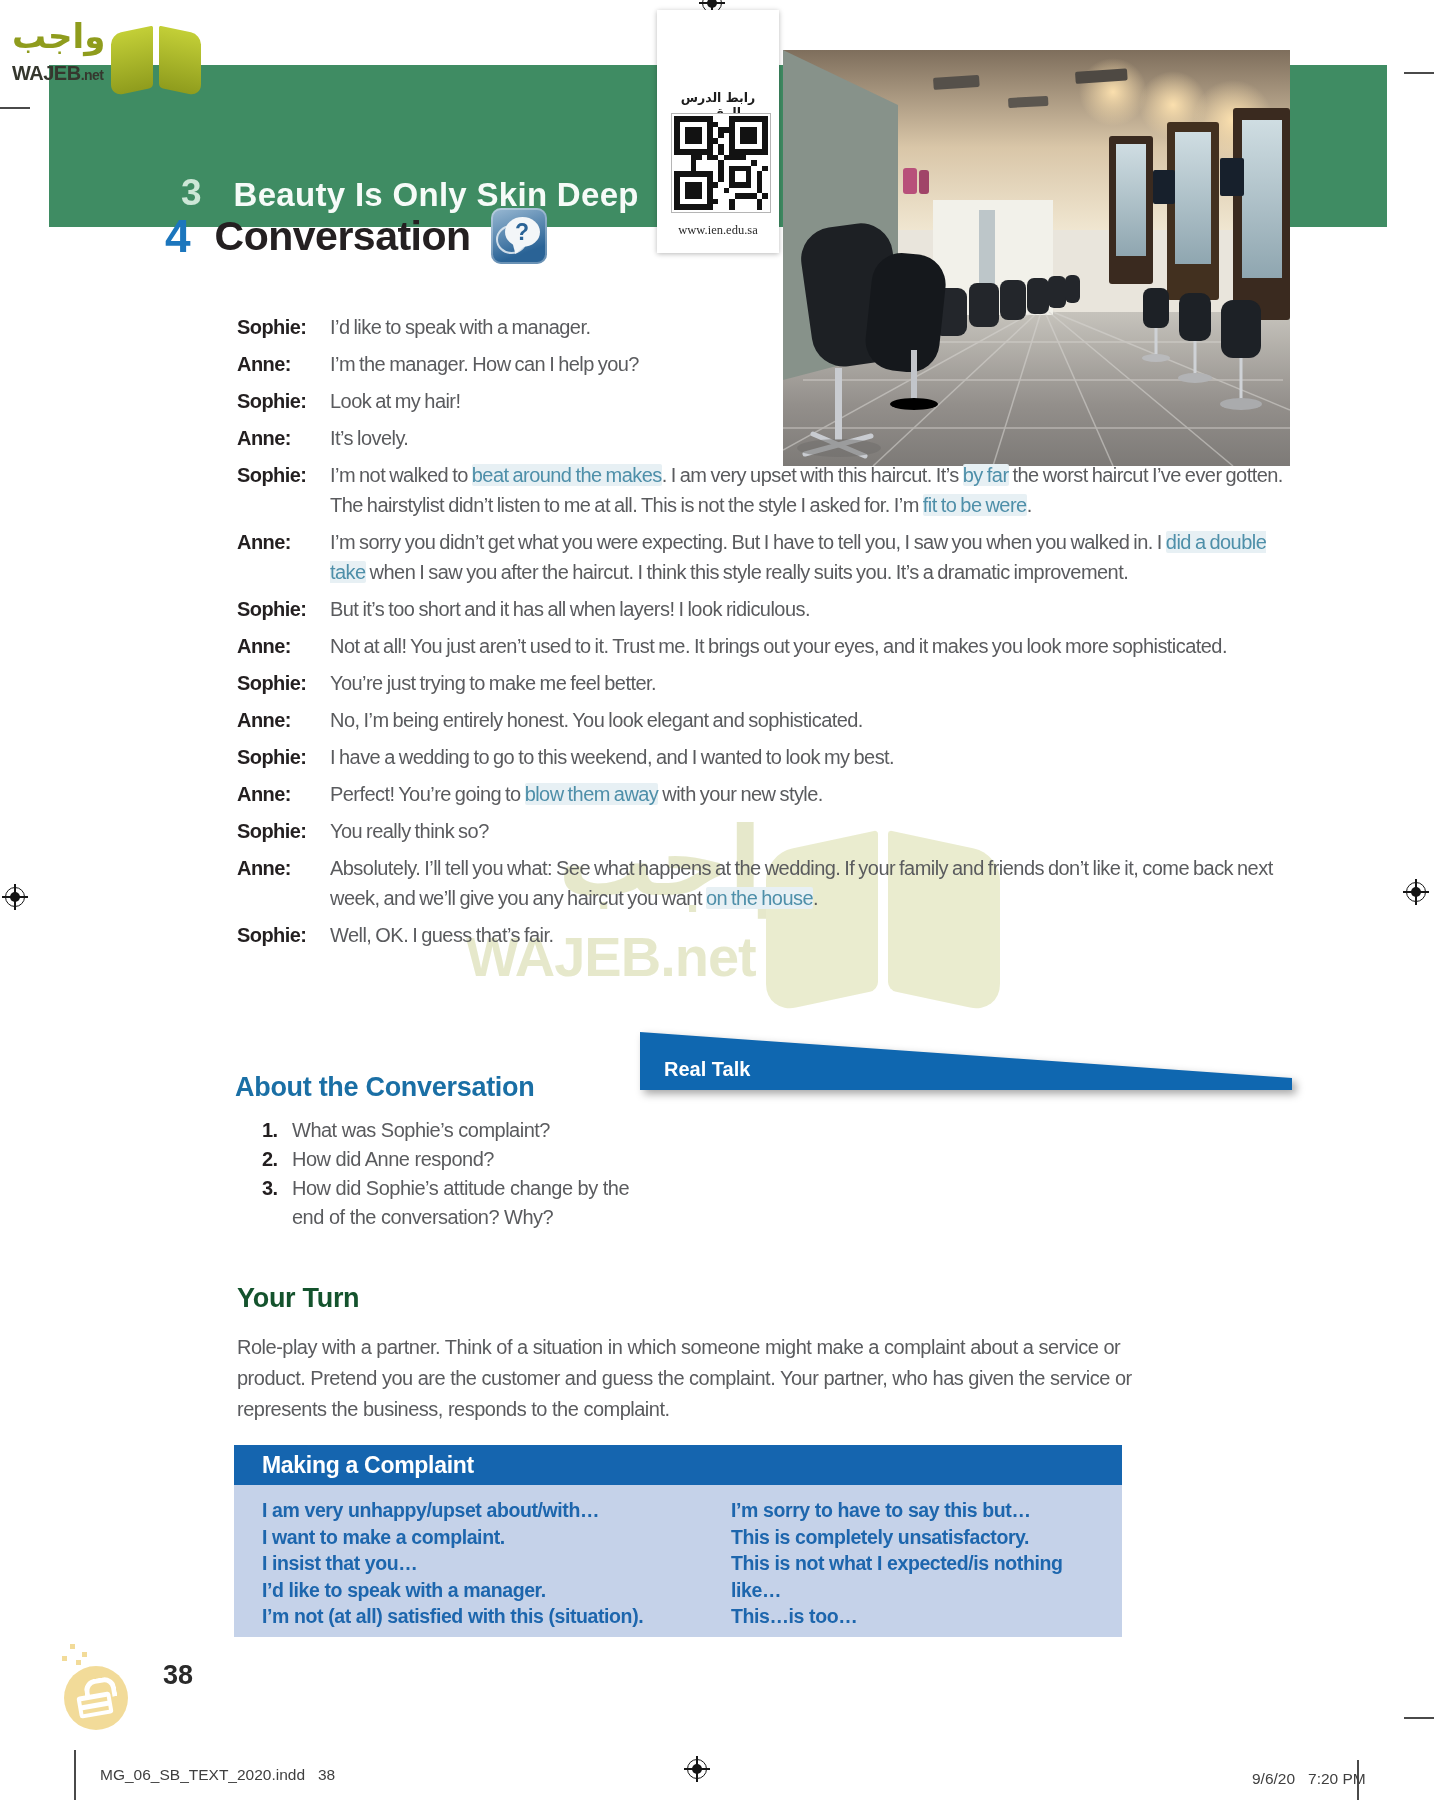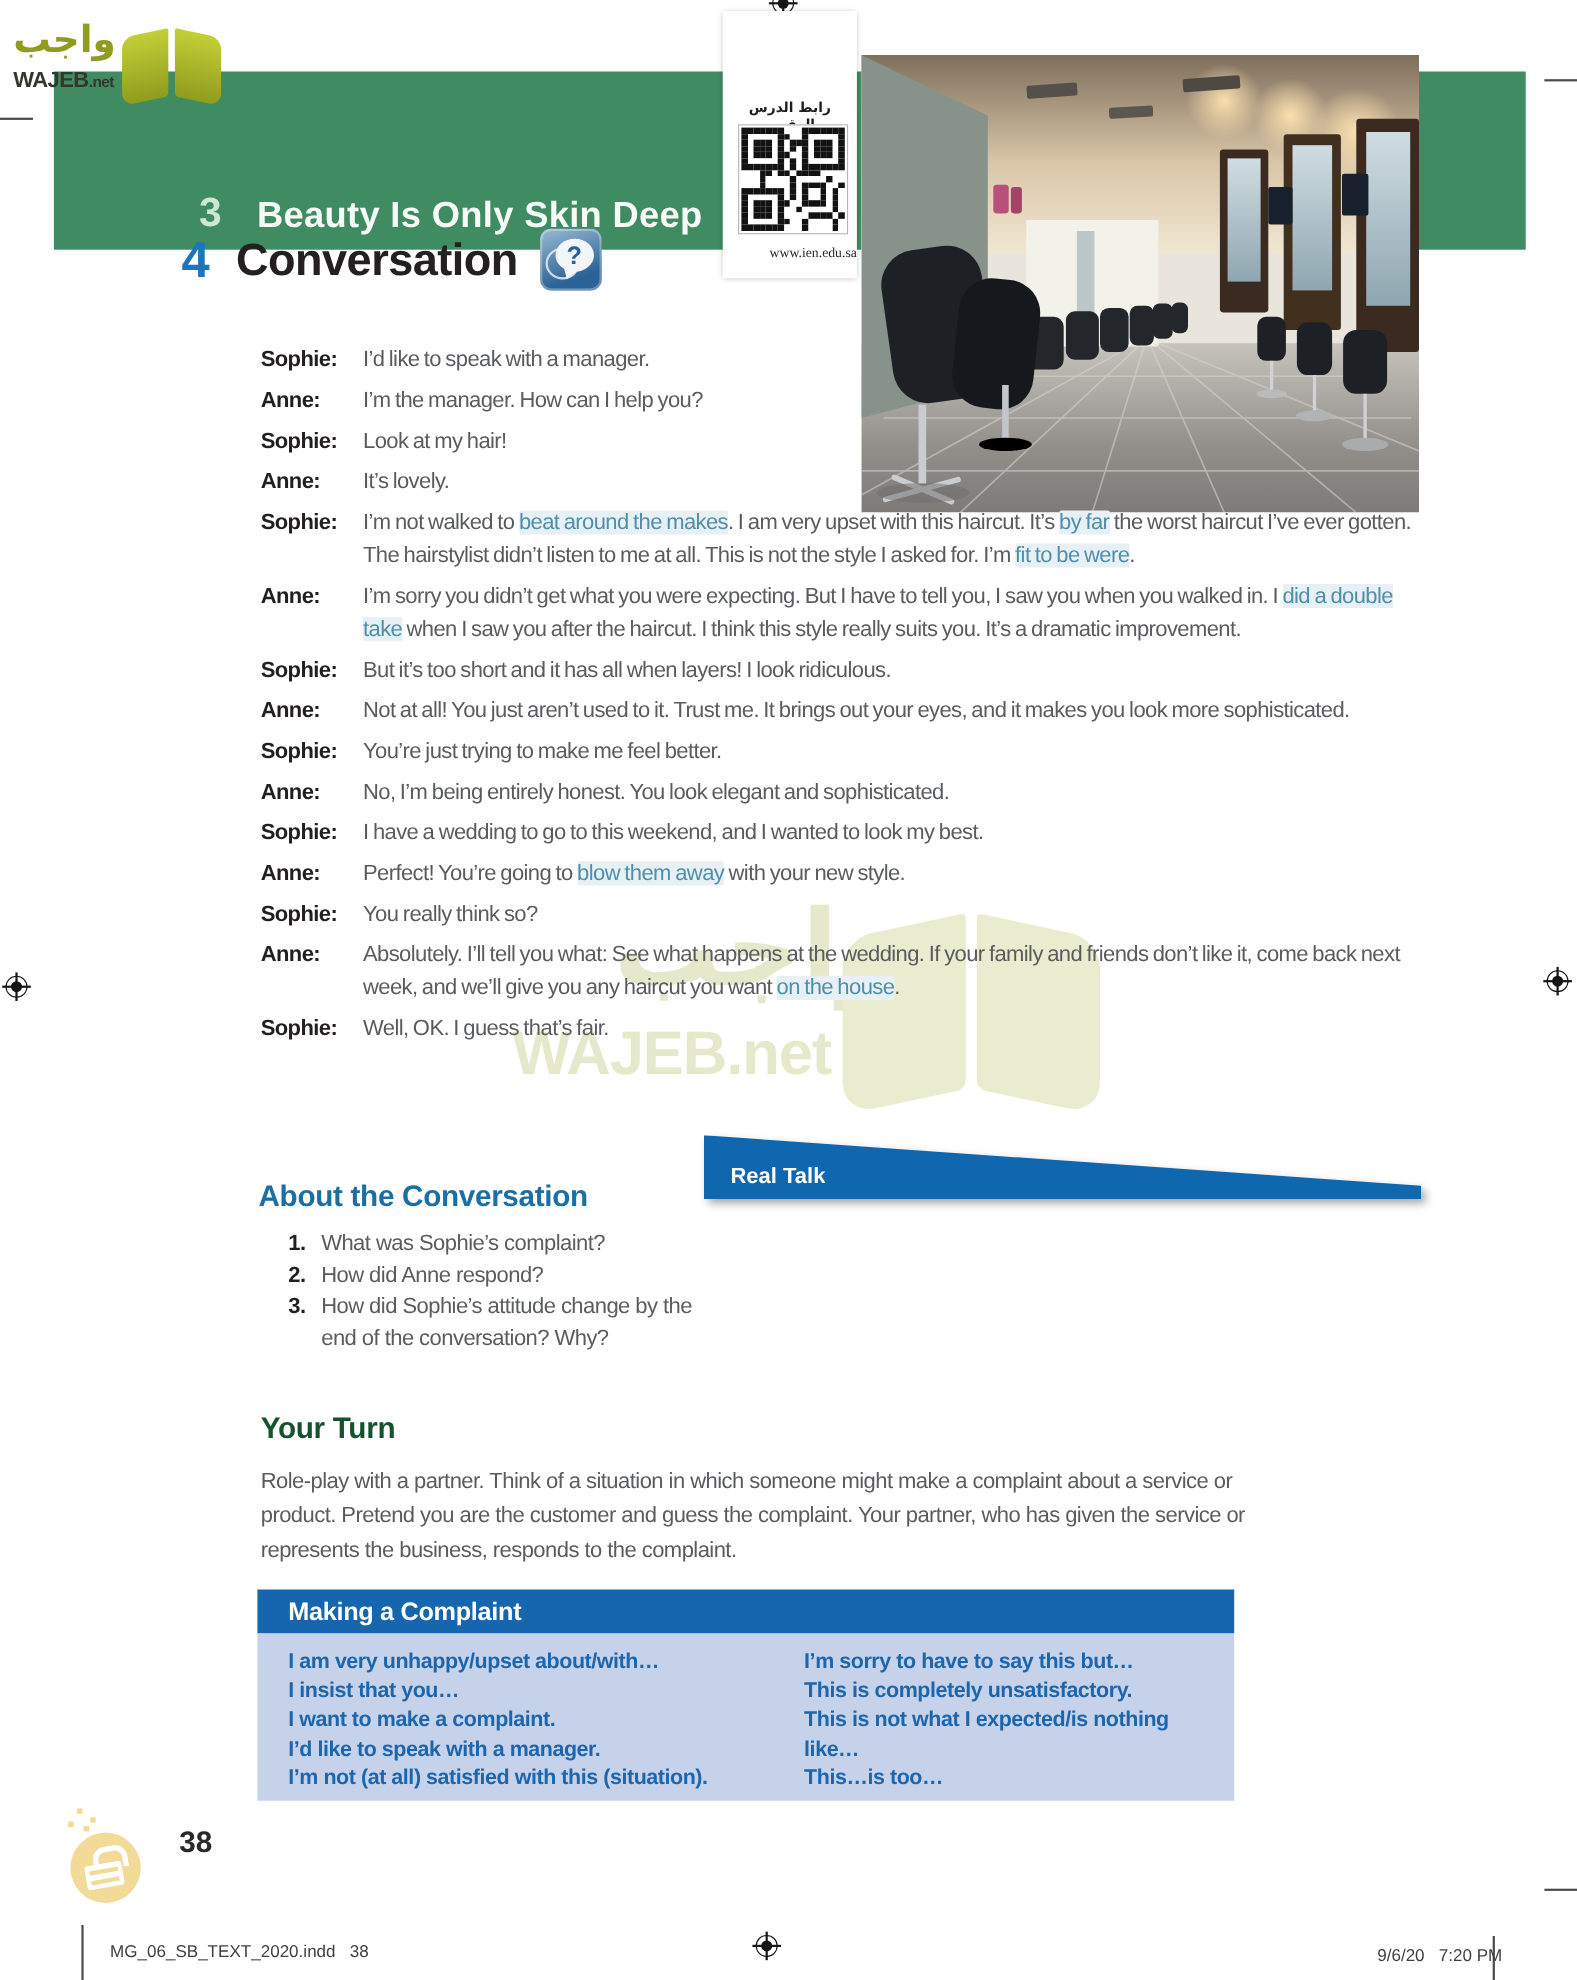--- a/index.html
+++ b/index.html
@@ -27,21 +27,21 @@
 
   
   .banner{position:absolute;left:49px;top:65px;width:1338px;height:162px;background:#3f8c63;display:flex;align-items:flex-end;padding-bottom:16px;box-sizing:border-box;}
   .banner .num{margin-left:132px;font-size:37px;font-weight:bold;color:#cde7d7;line-height:1;}
   .banner .ttl{margin-left:32px;font-size:33px;font-weight:600;color:#f6fbf8;line-height:1;letter-spacing:0.3px;}
 
   
   .qr-card{position:absolute;left:657px;top:10px;width:122px;height:243px;background:#fff;box-shadow:0 1px 5px rgba(0,0,0,.28);}
   .qr-card .cap{position:absolute;top:80px;left:0;right:0;text-align:center;font-size:12.5px;font-weight:bold;color:#1d1d1d;font-family:"DejaVu Sans",sans-serif;}
   .qr-grid{position:absolute;left:14px;top:103px;display:grid;grid-template-columns:repeat(17,5.5px);grid-auto-rows:5.5px;border:1px solid #b5b5b5;padding:2px;background:#fff;}
-  .qr-card .url{position:absolute;top:213px;left:0;right:0;text-align:right;font-size:12.5px;color:#2a2a2a;font-family:"Liberation Serif",serif;}
+  .qr-card .url{position:absolute;top:213px;left:0;right:0;text-align:center;font-size:12.5px;color:#2a2a2a;font-family:"Liberation Serif",serif;}
 
   
   .photo{position:absolute;left:783px;top:50px;width:507px;height:416px;overflow:hidden;background:#e9e5dc;}
 
   
   .sec-head{position:absolute;left:165px;top:205px;height:62px;display:flex;align-items:center;}
   .sec-head .n{font-size:46px;font-weight:800;color:#1c76bd;}
   .sec-head .t{margin-left:24px;font-size:41px;font-weight:800;color:#242021;letter-spacing:-0.5px;}
   .conv-icon{position:relative;margin-left:20px;width:56px;height:56px;border-radius:10px;background:linear-gradient(160deg,#9cbbd4,#2a6396 75%);box-shadow:inset 0 0 0 2px rgba(255,255,255,.30);}
   .conv-icon .b2{position:absolute;left:5px;top:17px;width:27px;height:25px;border:2.5px solid #e8eef4;border-radius:50%;opacity:.85;}
@@ -645,22 +645,22 @@
   <div class="yt-h">Your Turn</div>
   <div class="yt-p">Role-play with a partner. Think of a situation in which someone might make a complaint about a service or product. Pretend you are the customer and guess the complaint. Your partner, who has given the service or represents the business, responds to the complaint.</div>
 
   <div class="box">
     <div class="box-head">
       <span class="box-title">Making a Complaint</span>
     </div>
     <div class="box-body">
       <div class="col left" id="col-left">
           <div class="phrase">I am very unhappy/upset about/with…</div>
+          <div class="phrase">I want to make a complaint.</div>
           <div class="phrase">I insist that you…</div>
-          <div class="phrase">I want to make a complaint.</div>
           <div class="phrase">I’d like to speak with a manager.</div>
           <div class="phrase">I’m not (at all) satisfied with this (situation).</div>
         </div>
       <div class="col right" id="col-right">
           <div class="phrase">I’m sorry to have to say this but…</div>
           <div class="phrase">This is completely unsatisfactory.</div>
           <div class="phrase">This is not what I expected/is nothing like…</div>
           <div class="phrase">This…is too…</div>
         </div>
     </div>

